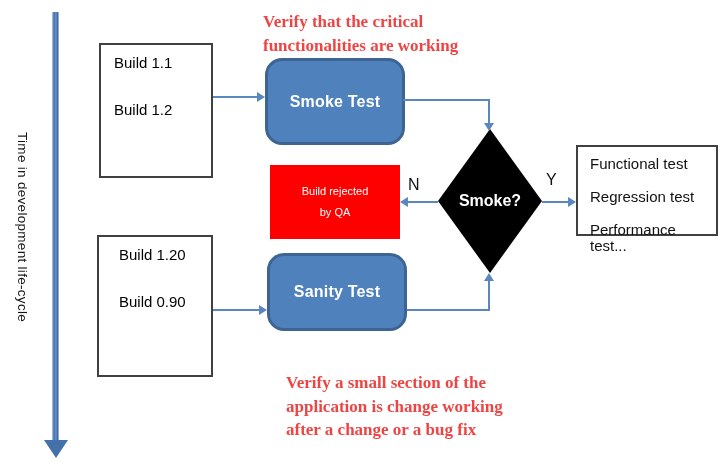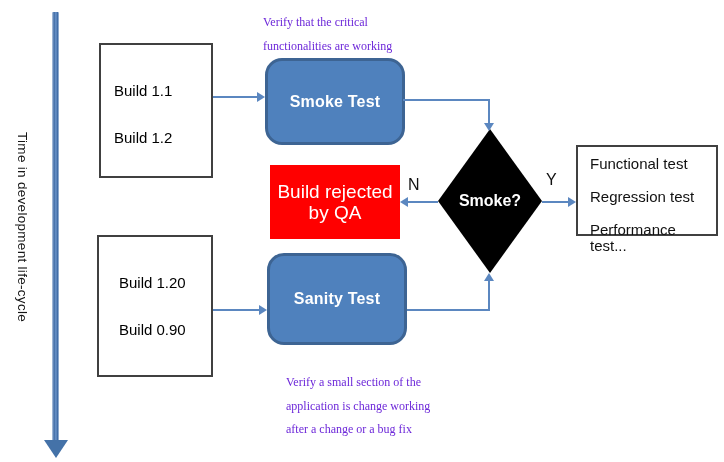--- a/index.html
+++ b/index.html
@@ -13,57 +13,57 @@
   .tl-head{position:absolute;left:44px;top:440px;width:0;height:0;
            border-left:12px solid transparent;border-right:12px solid transparent;
            border-top:18px solid #4472a8;}
   .tl-label{position:absolute;left:15px;top:132px;writing-mode:vertical-rl;
             font-size:13.5px;color:#151515;letter-spacing:.3px;white-space:nowrap;}
 
   
   .wbox{position:absolute;background:#fff;border:2px solid #404040;box-sizing:border-box;}
   .build1{left:99px;top:43px;width:114px;height:135px;padding:9px 0 0 13px;}
   .build2{left:97px;top:235px;width:116px;height:142px;padding:9px 0 0 20px;}
-  .bline{font-size:15px;color:#000;line-height:18px;margin-top:28px;}
+  .bline{font-size:15px;color:#000;line-height:18px;}
   .bline + .bline{margin-top:29px;}
   .results{left:576px;top:145px;width:142px;height:91px;padding:9px 10px 0 12px;}
   .rline{font-size:15px;color:#111;line-height:16px;}
   .rline + .rline{margin-top:17px;}
 
   
   .bluenode{position:absolute;background:#4f81bd;border:3px solid #3d6493;border-radius:17px;
             box-sizing:border-box;display:flex;align-items:center;justify-content:center;
             color:#fff;font-weight:bold;font-size:16px;letter-spacing:.2px;}
   .smoke{left:265px;top:58px;width:140px;height:87px;}
-  .sanity{left:267px;top:253px;width:140px;height:92px;}
+  .sanity{left:267px;top:253px;width:140px;height:78px;}
 
   
   .redbox{position:absolute;left:270px;top:165px;width:130px;height:74px;background:#ff0000;
           display:flex;flex-direction:column;align-items:center;justify-content:center;
-          color:#fff;font-size:19px;line-height:21px;}
+          color:#fff;font-size:11px;line-height:21px;}
 
   
   .diamond{position:absolute;left:438px;top:129px;width:104px;height:144px;background:#000;
            clip-path:polygon(50% 0,100% 50%,50% 100%,0 50%);
            display:flex;align-items:center;justify-content:center;
            color:#fff;font-weight:bold;font-size:16px;}
 
   
   .cline{position:absolute;background:#5b87c0;}
   .ah{position:absolute;width:0;height:0;}
   .ah-right{border-top:5px solid transparent;border-bottom:5px solid transparent;border-left:8px solid #5b87c0;}
   .ah-left {border-top:5px solid transparent;border-bottom:5px solid transparent;border-right:8px solid #5b87c0;}
   .ah-down {border-left:5px solid transparent;border-right:5px solid transparent;border-top:8px solid #5b87c0;}
   .ah-up   {border-left:5px solid transparent;border-right:5px solid transparent;border-bottom:8px solid #5b87c0;}
 
   .branch-label{position:absolute;font-size:16px;color:#111;}
 
   
-  .note{position:absolute;font-family:"Liberation Serif",serif;font-weight:normal;
-        font-size:12px;color:#6d28d9;line-height:24px;white-space:nowrap;}
+  .note{position:absolute;font-family:"Liberation Serif",serif;font-weight:bold;
+        font-size:17px;color:#ef4444;line-height:24px;white-space:nowrap;}
   .note-bottom{line-height:23.5px;}
 </style>
 </head>
 <body>
 
 <div class="stage">
 
   <div class="tl-bar"></div>
   <div class="tl-head"></div>
   <div class="tl-label">Time in development life-cycle</div>

